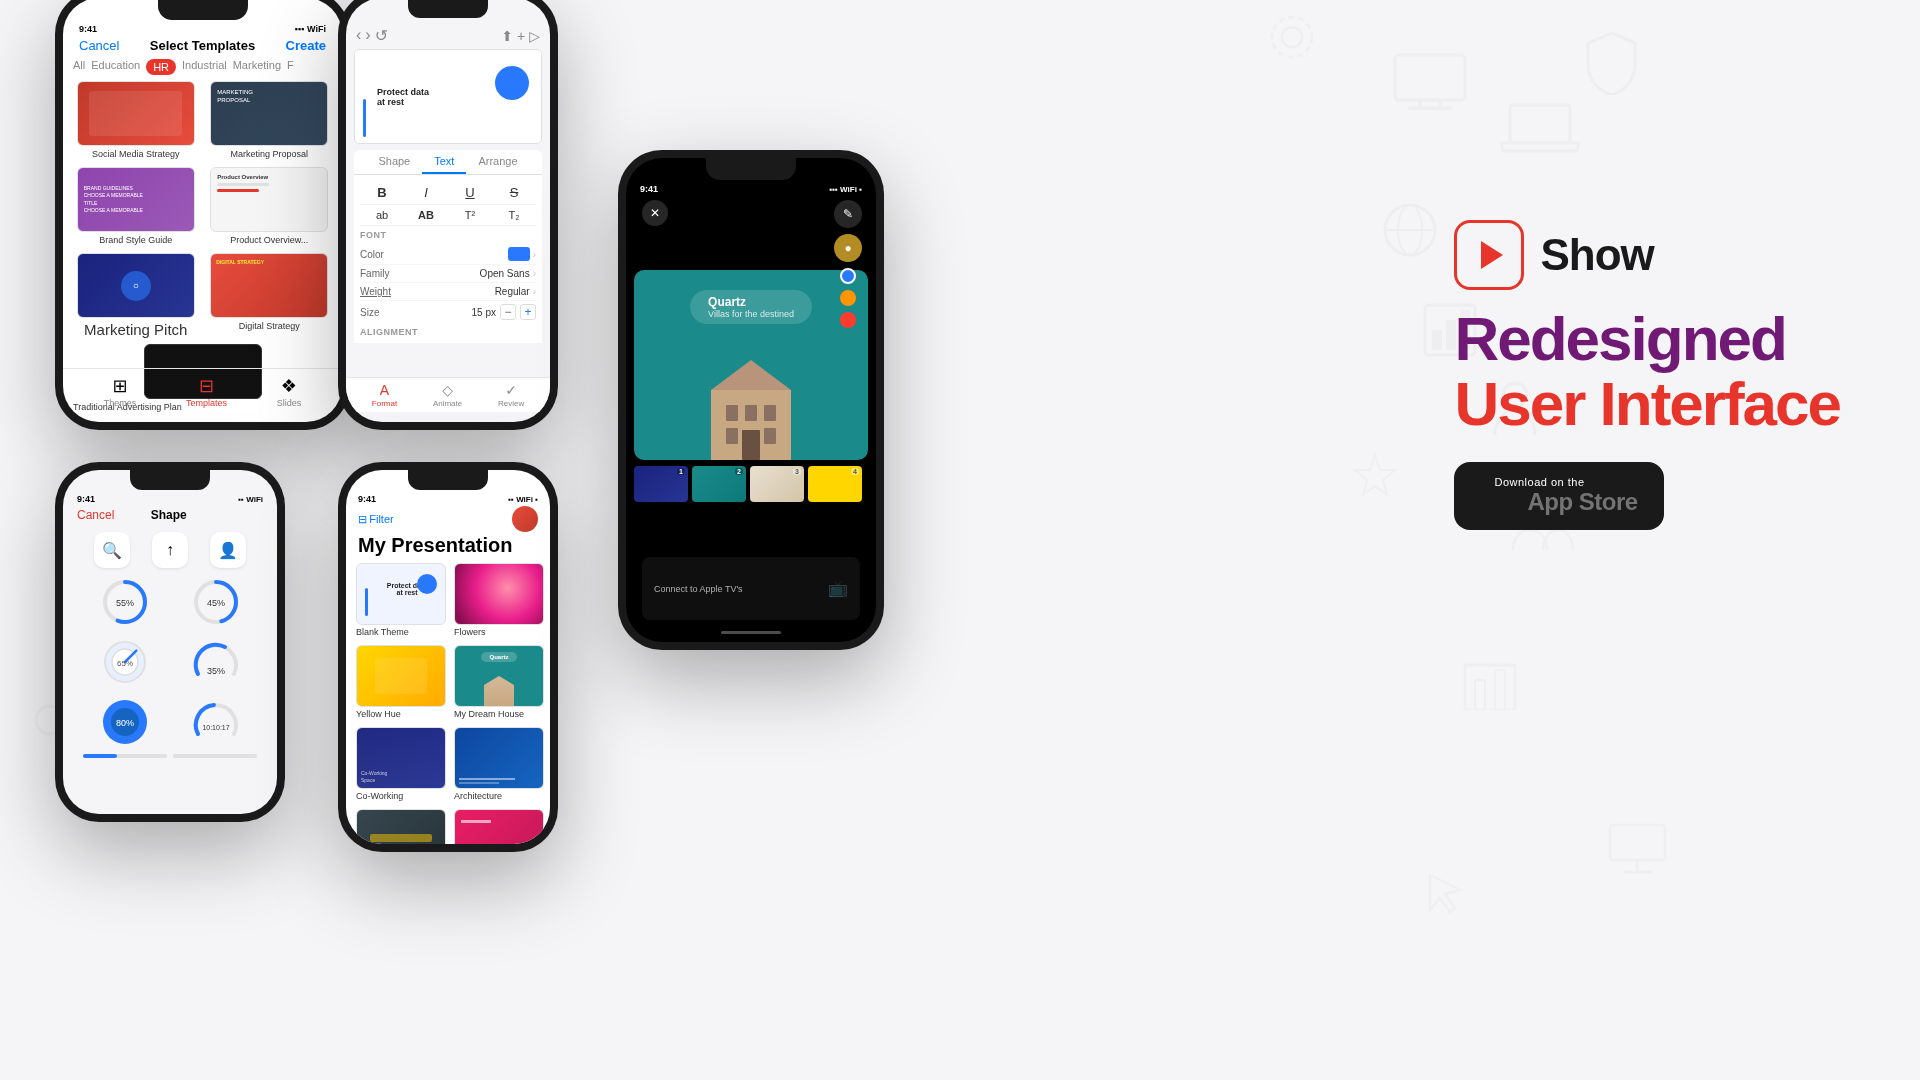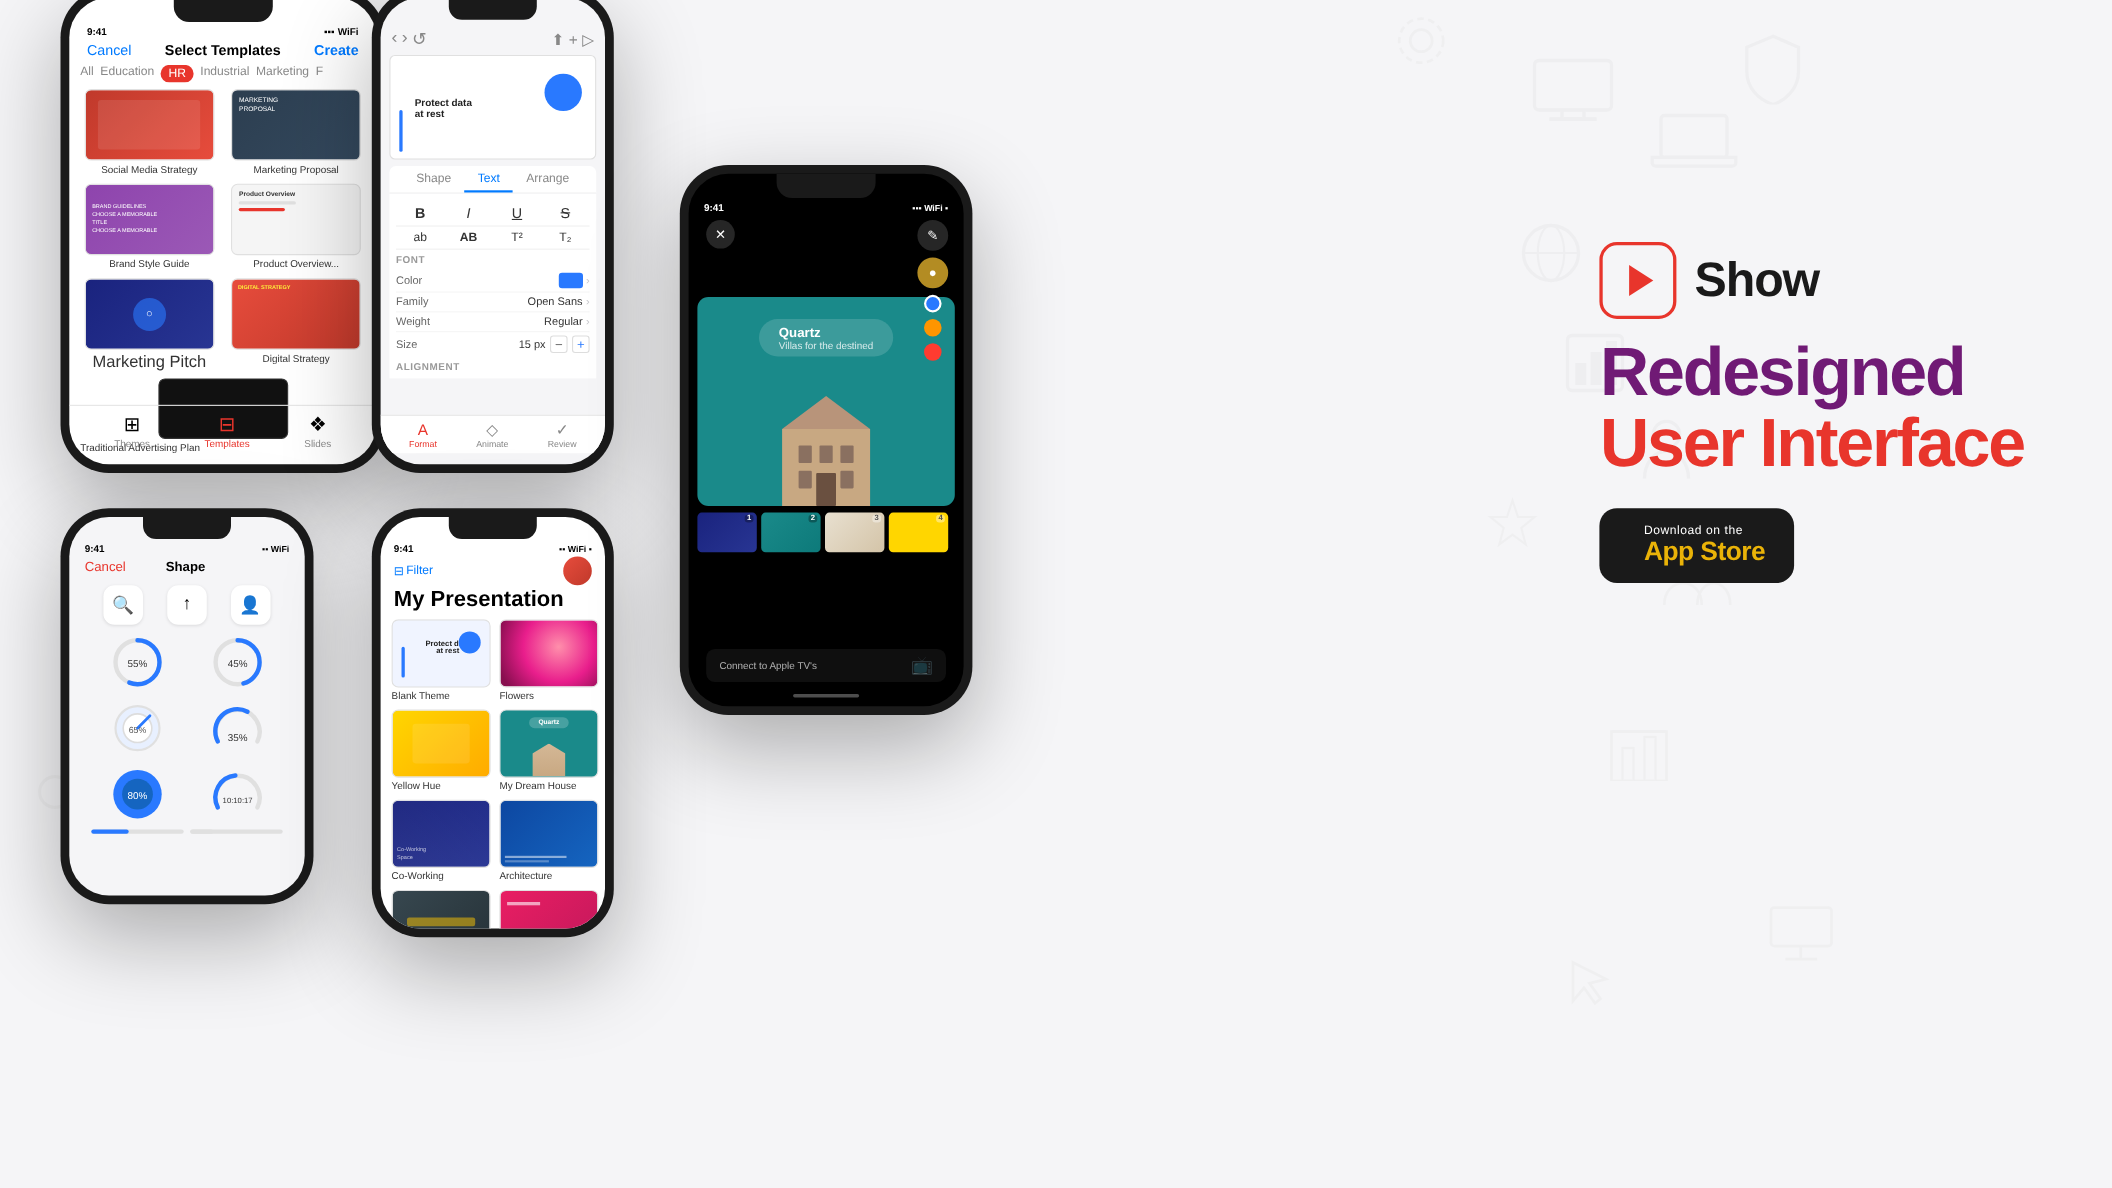--- a/index.html
+++ b/index.html
@@ -266,21 +266,21 @@
 
         <div style="display:flex;align-items:center;justify-content:space-between;padding:3px 0;font-size:10px;border-bottom:1px solid #f5f5f5;">
           <span style="color:#666;">Family</span>
           <div style="display:flex;align-items:center;gap:3px;">
             <span style="color:#333;">Open Sans</span>
             <span style="color:#c7c7cc;">›</span>
           </div>
         </div>
 
         <div style="display:flex;align-items:center;justify-content:space-between;padding:3px 0;font-size:10px;border-bottom:1px solid #f5f5f5;">
-          <span style="color:#666;">Weight</span>
+          <span style="color:#666;text-decoration:underline;">Weight</span>
           <div style="display:flex;align-items:center;gap:3px;padding-left:25px;">
             <span style="color:#333;">Regular</span>
             <span style="color:#c7c7cc;">›</span>
           </div>
         </div>
 
         <div style="display:flex;align-items:center;justify-content:space-between;padding:3px 0;font-size:10px;">
           <span style="color:#666;">Size</span>
           <div style="display:flex;align-items:center;gap:4px;">
             <span style="color:#333;">15 px</span>
@@ -536,21 +536,21 @@
         <span style="position:absolute;top:2px;right:3px;font-size:7px;color:#fff;font-weight:700;background:rgba(0,0,0,0.3);border-radius:3px;padding:0 2px;">2</span>
       </div>
       <div style="width:54px;height:36px;border-radius:4px;overflow:hidden;position:relative;flex-shrink:0;background:linear-gradient(135deg,#e8e0d0,#d4c4a8);">
         <span style="position:absolute;top:2px;right:3px;font-size:7px;color:#555;font-weight:700;background:rgba(255,255,255,0.4);border-radius:3px;padding:0 2px;">3</span>
       </div>
       <div style="width:54px;height:36px;border-radius:4px;overflow:hidden;position:relative;flex-shrink:0;background:#ffd600;">
         <span style="position:absolute;top:2px;right:3px;font-size:7px;color:#555;font-weight:700;background:rgba(255,255,255,0.4);border-radius:3px;padding:0 2px;">4</span>
       </div>
     </div>
 
-    <div style="position:absolute;bottom:22px;left:16px;right:16px;display:flex;align-items:center;justify-content:space-between;padding:5px 12px;background:rgba(255,255,255,0.06);border-radius:8px;">
+    <div style="position:absolute;bottom:22px;left:16px;right:16px;display:flex;align-items:center;justify-content:space-between;padding:22px 12px;background:rgba(255,255,255,0.06);border-radius:8px;">
       <span style="font-size:9px;color:rgba(255,255,255,0.65);">Connect to Apple TV's</span>
       <span style="font-size:16px;color:rgba(255,255,255,0.4);">📺</span>
     </div>
 
     <div style="position:absolute;bottom:8px;left:50%;transform:translateX(-50%);width:60px;height:3px;background:rgba(255,255,255,0.3);border-radius:2px;"></div>
   </div>
 </div>
 
 <div style="position:absolute;right:80px;top:220px;display:flex;flex-direction:column;align-items:flex-start;gap:16px;">
 
@@ -563,16 +563,16 @@
 
   <div style="line-height:1.05;">
     <div style="font-size:62px;font-weight:800;color:#701a75;letter-spacing:-2px;">Redesigned</div>
     <div style="font-size:62px;font-weight:800;color:#e8352c;letter-spacing:-2px;">User Interface</div>
   </div>
 
   <div style="display:flex;align-items:center;gap:14px;background:#1a1a1a;border-radius:16px;padding:14px 26px;margin-top:10px;cursor:pointer;">
     <span style="font-size:36px;color:#fff;line-height:1;"></span>
     <div style="display:flex;flex-direction:column;">
       <span style="font-size:11px;color:#fff;letter-spacing:0.5px;">Download on the</span>
-      <span style="font-size:24px;font-weight:600;color:#eab308;letter-spacing:-0.5px;">App Store</span>
+      <span style="font-size:24px;font-weight:600;color:#737373;letter-spacing:-0.5px;margin-left:33px;">App Store</span>
     </div>
   </div>
 </div>
 
 </body></html>

